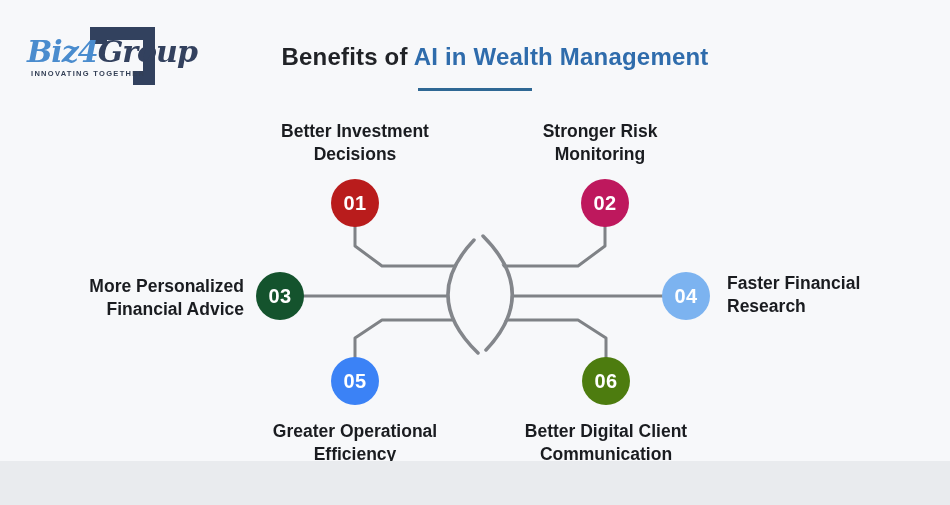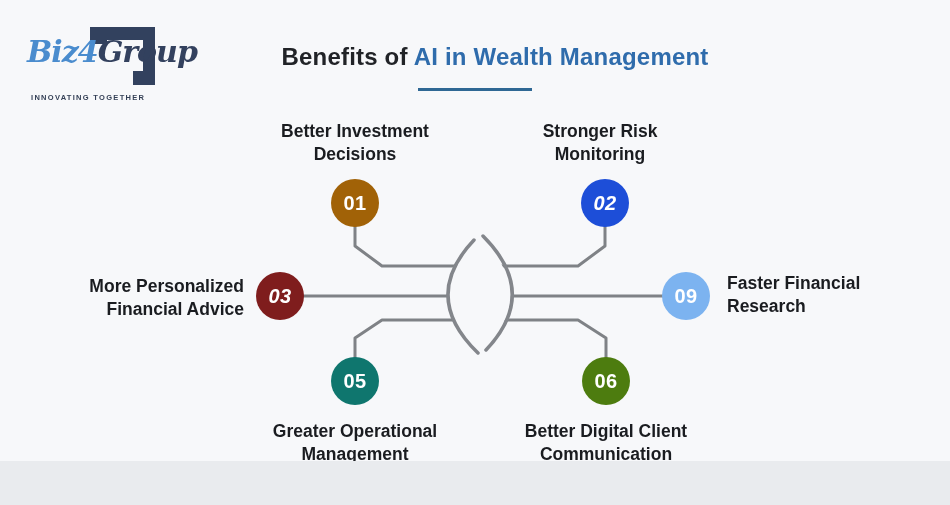--- a/index.html
+++ b/index.html
@@ -19,21 +19,20 @@
     position:absolute; left:27px; top:34px; z-index:3;
     font-family:"DejaVu Serif", serif; font-style:italic;
     font-size:30px; font-weight:600; letter-spacing:-1px; white-space:nowrap;
   }
   .logo-text .blue { color:#4A8CCE; }
   .logo-text .navy { color:#33415E; }
   .tagline {
     position:absolute; left:31px; top:69px; z-index:3;
     font-size:7.5px; font-weight:bold; letter-spacing:1.3px; color:#333F55;
     white-space:nowrap;
-    margin-top:24px;
   }
 
   
   .title {
     position:absolute; left:0; right:0; top:43px; text-align:center;
     font-size:24px; font-weight:bold; letter-spacing:0.2px; z-index:2;
     white-space:nowrap;
     margin-left:40px;
   }
   .title .prefix    { color:#212327; }
@@ -96,45 +95,45 @@
       <path d="M 355 381 L 355 338 L 382 320 L 462 320"></path>
       <path d="M 606 381 L 606 338 L 578 320 L 490 320"></path>
     </g>
     <path d="M 479 239 Q 417 297 479 353 Q 543 294 479 239 Z" fill="#F7F8FA" stroke="none"></path>
     <g fill="none" stroke="#83868B" stroke-width="3.5" stroke-linecap="round">
       <path d="M 474 240 Q 420 297 478 353"></path>
       <path d="M 483 236 Q 540 293 486 350"></path>
     </g>
   </svg>
 
-  <div class="node-circle node-c-0" style="background: #a16207;">
+  <div class="node-circle node-c-0" style="background: #b91c1c;">
       <span>01</span>
     </div>
-  <div class="node-circle node-c-1" style="background: #1d4ed8; font-style: italic;">
+  <div class="node-circle node-c-1" style="background: #be185d;">
       <span>02</span>
     </div>
-  <div class="node-circle node-c-2" style="background: #7f1d1d; font-style: italic;">
+  <div class="node-circle node-c-2" style="background: #14532d;">
       <span>03</span>
     </div>
   <div class="node-circle node-c-3" style="background: rgb(124, 179, 240);">
-      <span>09</span>
+      <span>04</span>
     </div>
-  <div class="node-circle node-c-4" style="background: #0f766e;">
+  <div class="node-circle node-c-4" style="background: #3b82f6;">
       <span>05</span>
     </div>
   <div class="node-circle node-c-5" style="background: #4d7c0f;">
       <span>06</span>
     </div>
 
   <div class="node-label label-0">Better Investment
 Decisions</div>
   <div class="node-label label-1">Stronger Risk
 Monitoring</div>
   <div class="node-label label-2">More Personalized
 Financial Advice</div>
   <div class="node-label label-3">Faster Financial
 Research</div>
   <div class="node-label label-4">Greater Operational
-Management</div>
+Efficiency</div>
   <div class="node-label label-5">Better Digital Client
 Communication</div>
 
 </div>
 
 </body></html>

